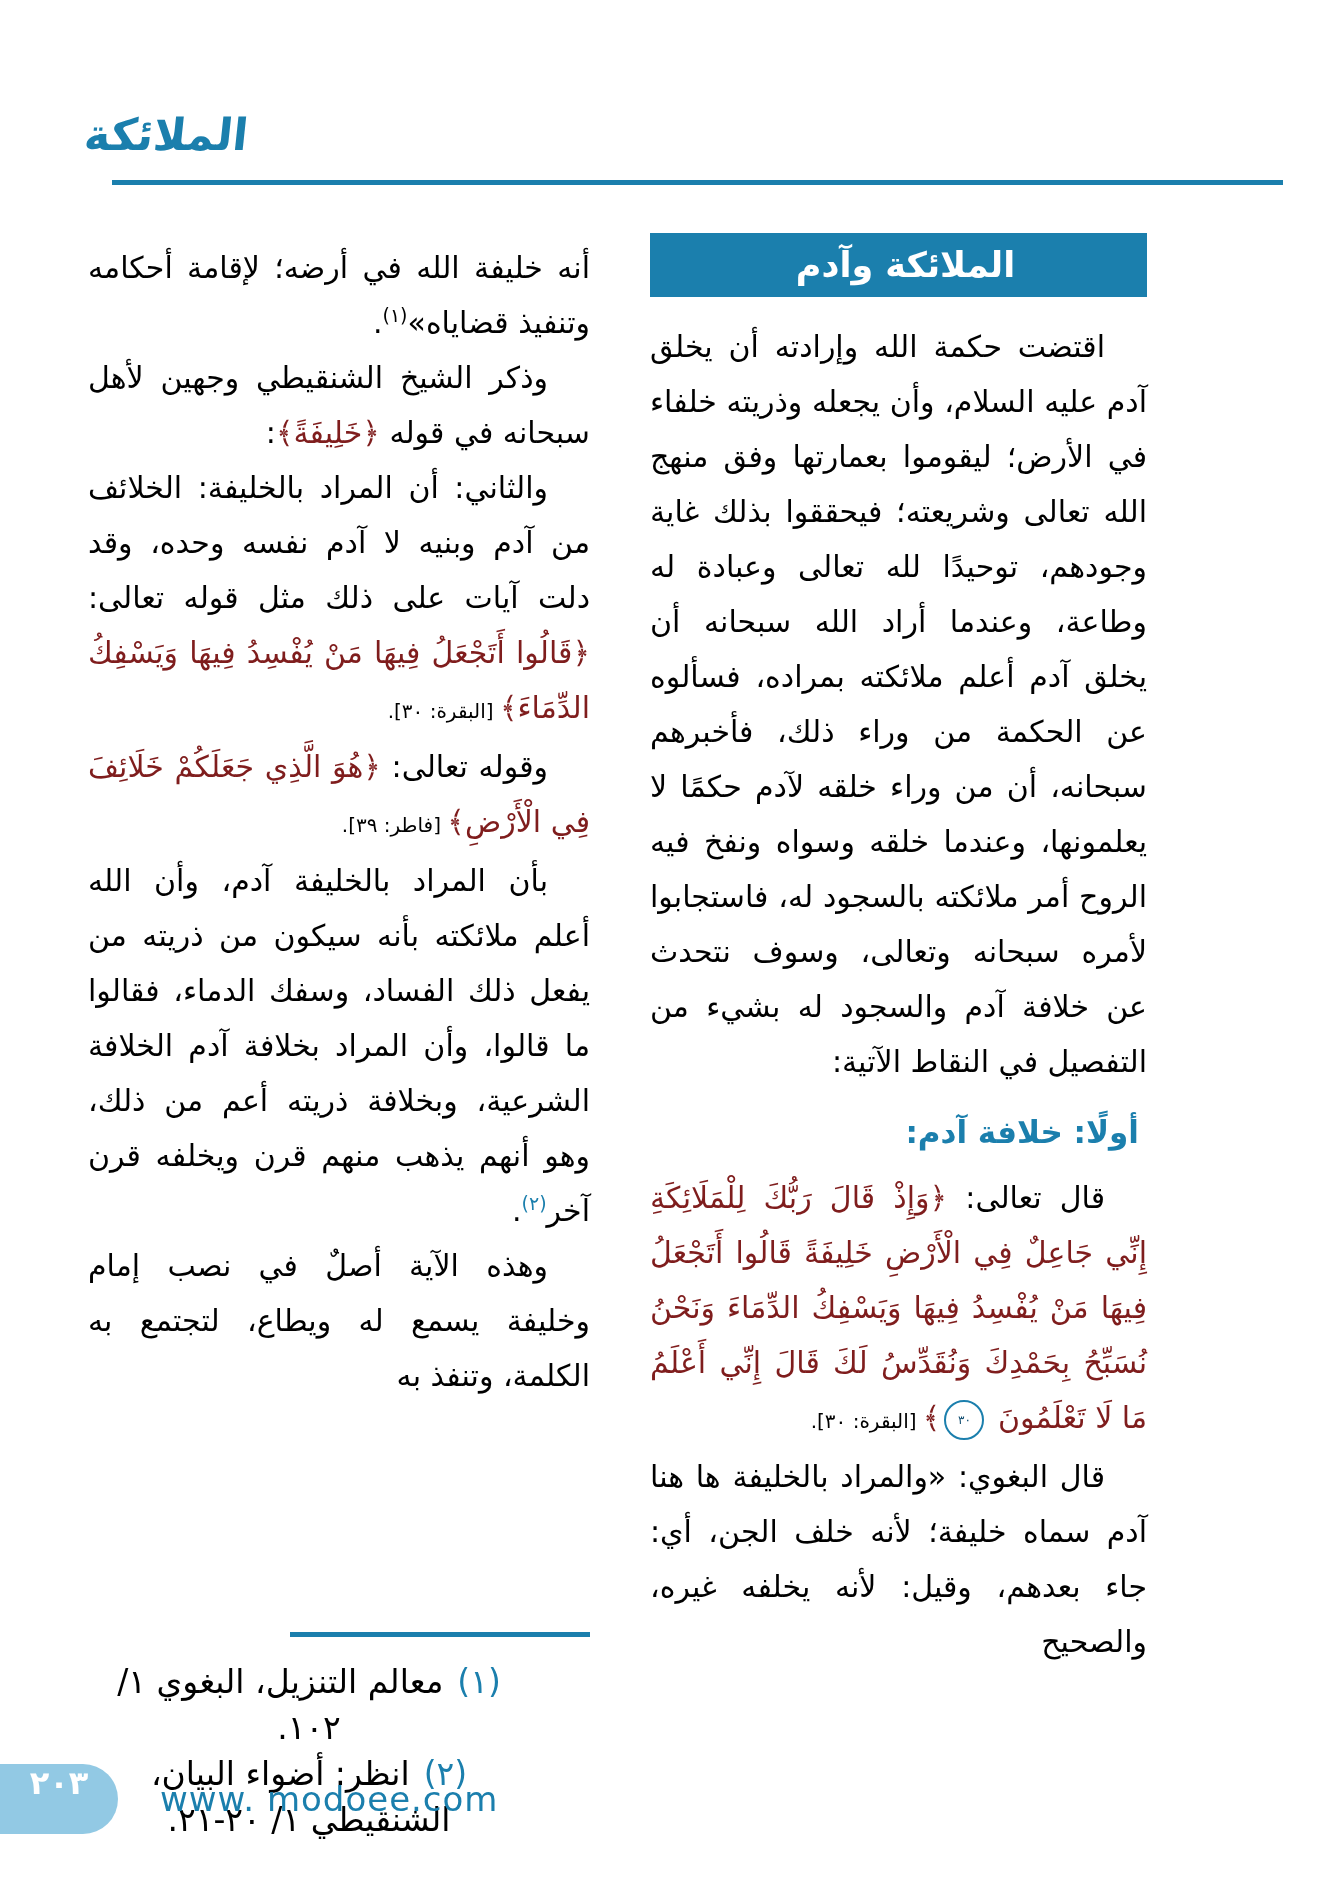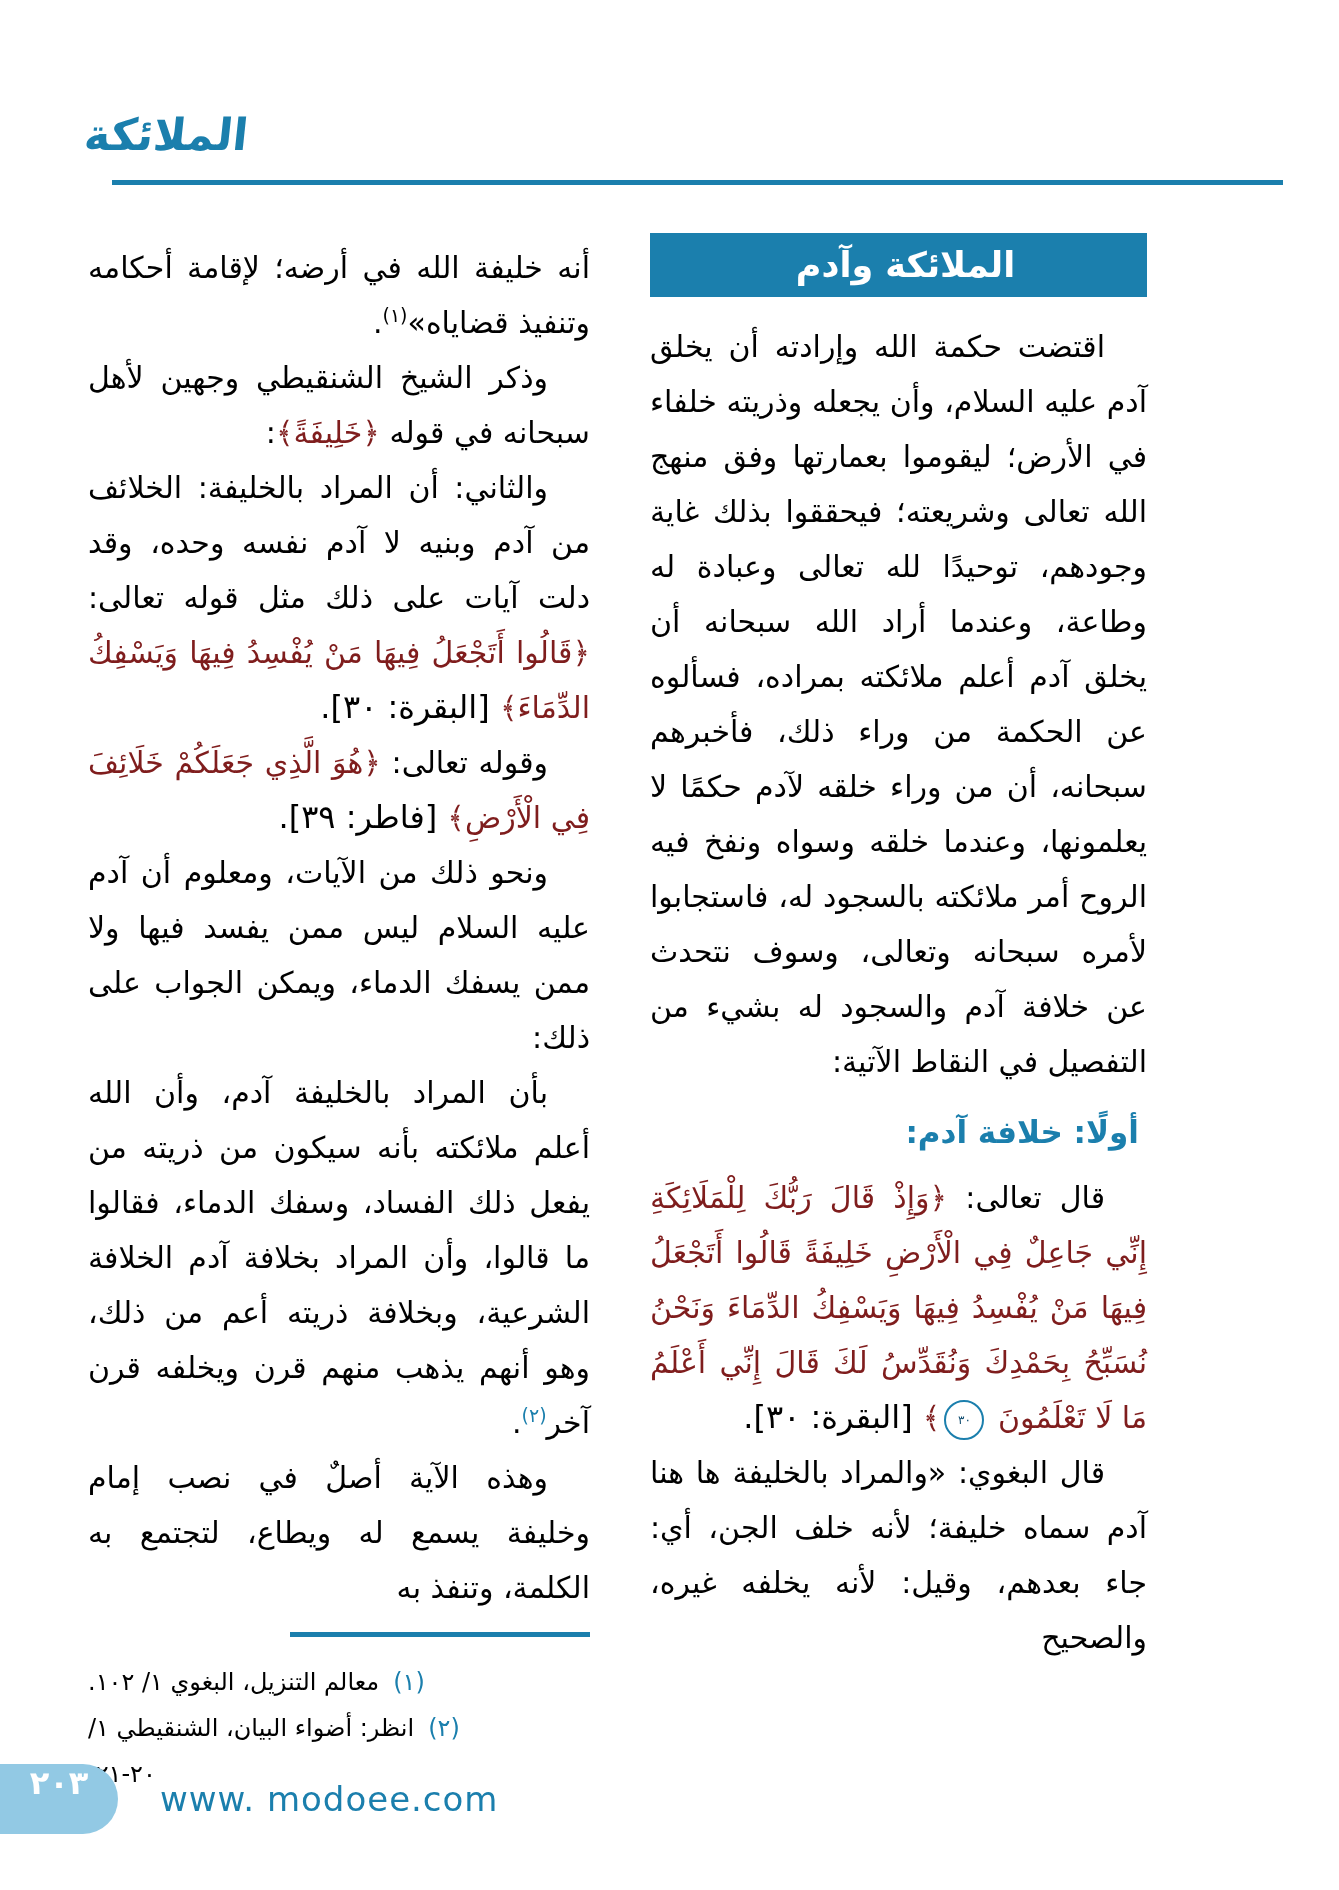--- a/index.html
+++ b/index.html
@@ -60,21 +60,21 @@
   }
   .sub-heading{
     color:#1b7fad;
     font-size:31px;
     font-weight:bold;
     margin:16px 0 10px 0;
     text-indent:8px;
     line-height:55px;
   }
   .quran{ color:#7f1d1d; }
-  .cite{ font-size:32px; }
+  .cite{ font-size:20px; }
   .ayah-medallion{
     display:inline-flex;
     align-items:center;
     justify-content:center;
     width:36px;height:36px;
     border:2px solid #1b7fad;
     border-radius:50%;
     color:#0c4a6e;
     font-size:12px;
     line-height:36px;
@@ -94,24 +94,24 @@
     left:88px;top:1632px;
     width:502px;
     direction:rtl;
   }
   .fn-rule{
     width:300px;height:5px;
     background:#1b7fad;
     margin-bottom:22px;
   }
   .fn-line{
-    font-size:24px;
+    font-size:33px;
     line-height:46px;
     padding-right:60px;
-    text-align:left;
+    text-align:center;
   }
   .fn-num{ color:#1b7fad; margin-left:14px; }
   
   .page-badge{
     position:absolute;
     left:0;top:1764px;
     width:118px;height:70px;
     background:#92c9e4;
     border-radius:0 36px 36px 0;
     display:flex;
@@ -166,21 +166,20 @@
 
 
     <p>
       <span>والثاني: أن المراد بالخليفة: الخلائف من آدم وبنيه لا آدم نفسه وحده، وقد دلت آيات على ذلك مثل قوله تعالى: </span><span class="quran">﴿قَالُوا أَتَجْعَلُ فِيهَا مَنْ يُفْسِدُ فِيهَا وَيَسْفِكُ الدِّمَاءَ﴾</span><span class="cite"> [البقرة: ٣٠].</span>
     </p>
 
     <p>
       <span>وقوله تعالى: </span><span class="quran">﴿هُوَ الَّذِي جَعَلَكُمْ خَلَائِفَ فِي الْأَرْضِ﴾</span><span class="cite"> [فاطر: ٣٩].</span>
     </p>
 
-    <p>ونحو ذلك من الآيات، ومعلوم أن آدم عليه السلام ليس ممن يفسد فيها ولا ممن يسفك الدماء، ويمكن الجواب على ذلك:</p>
 
     <p>
       <span>بأن المراد بالخليفة آدم، وأن الله أعلم ملائكته بأنه سيكون من ذريته من يفعل ذلك الفساد، وسفك الدماء، فقالوا ما قالوا، وأن المراد بخلافة آدم الخلافة الشرعية، وبخلافة ذريته أعم من ذلك، وهو أنهم يذهب منهم قرن ويخلفه قرن آخر</span><sup class="fn-mark blue">(٢)</sup><span>.</span>
     </p>
 
     <p>وهذه الآية أصلٌ في نصب إمام وخليفة يسمع له ويطاع، لتجتمع به الكلمة، وتنفذ به</p>
   </div>
 
   <div class="footnotes">
     <div class="fn-rule"></div>

